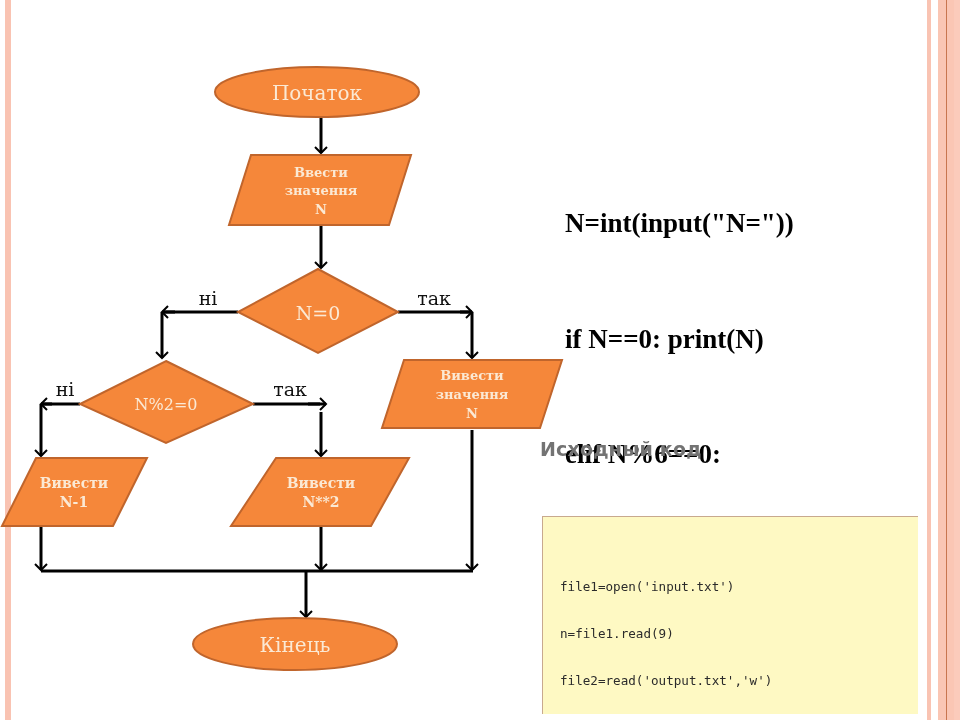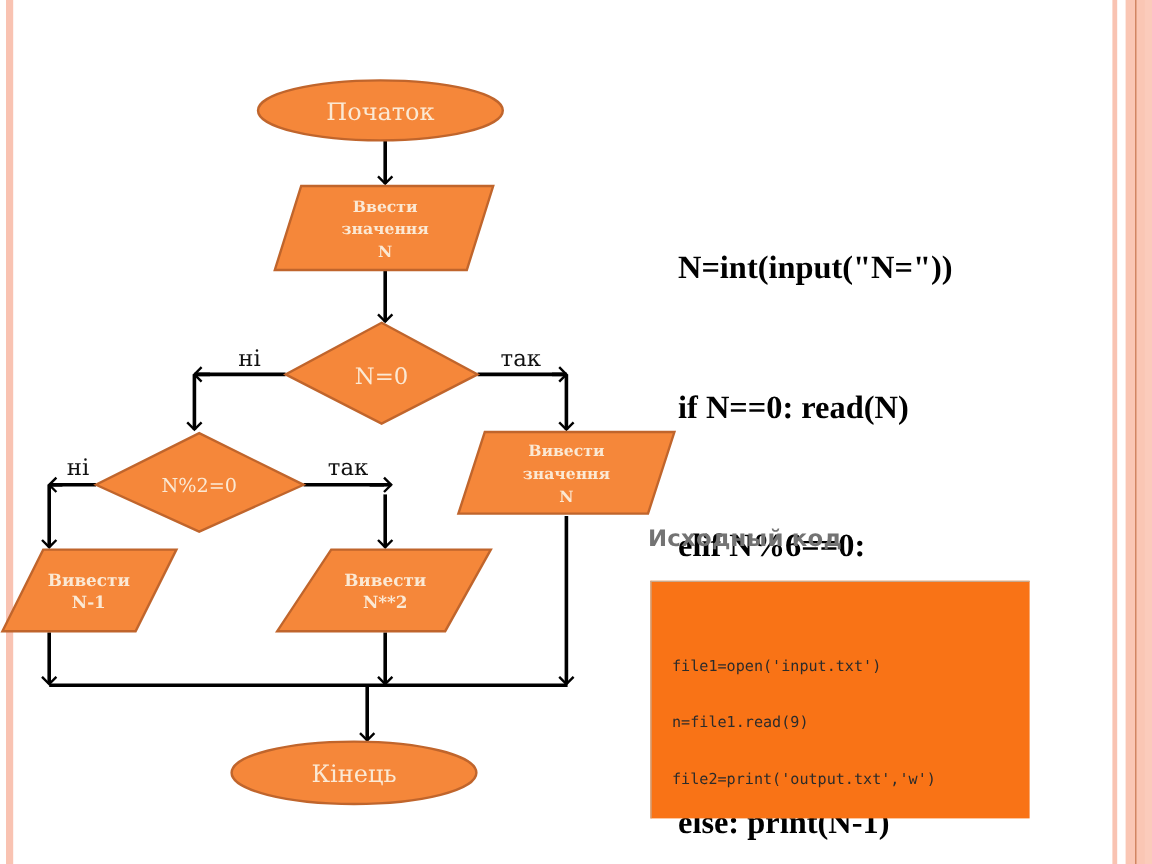--- a/index.html
+++ b/index.html
@@ -4,21 +4,21 @@
 <style>
   html, body { margin:0; padding:0; }
   body { width:960px; height:720px; position:relative; background:#ffffff; overflow:hidden; font-family:"DejaVu Serif", serif; }
   .stripe { position:absolute; top:0; height:720px; }
   #flow { position:absolute; left:0; top:0; }
   .shape-text { fill:#fbe9d4; text-anchor:middle; font-family:"DejaVu Serif", serif; }
   .shape-text.bold { font-weight:bold; }
   .edge-label { fill:#111; font-family:"DejaVu Serif", serif; font-size:19px; text-anchor:middle; }
   .python-code { position:absolute; left:565px; top:127px; font-family:"Liberation Serif", serif; font-weight:bold; font-size:27px; line-height:38.5px; color:#000; white-space:pre; }
   .source-heading { position:absolute; left:540px; top:438px; font-family:"DejaVu Sans", sans-serif; font-weight:bold; font-size:19px; color:#737373; letter-spacing:0.2px; }
-  .code-box { position:absolute; left:542px; top:484px; width:316px; height:198px; background:#f97316; border-top:1px solid #c8a98e; border-left:1px solid #c8a98e; box-sizing:border-box; }
+  .code-box { position:absolute; left:542px; top:516px; width:376px; height:198px; background:#fef9c3; border-top:1px solid #c8a98e; border-left:1px solid #c8a98e; box-sizing:border-box; }
   .code-lines { position:absolute; left:17px; top:31px; font-family:"DejaVu Sans Mono", monospace; font-size:12.6px; line-height:15.6px; color:#2b2b2b; white-space:pre; }
 </style>
 </head>
 <body>
 
 <div class="stripe" style="left:5px;width:6px;background:#f9c3b2;"></div>
 <div class="stripe" style="left:927px;width:4px;background:#f9c3b2;"></div>
 <div class="stripe" style="left:938px;width:22px;background:#fac6b4;"></div>
 <div class="stripe" style="left:946px;width:1px;background:#c8764f;"></div>
 <div class="stripe" style="left:954px;width:6px;background:#fbcbbb;"></div>
@@ -98,31 +98,31 @@
   </g>
 
   <g>
     <ellipse cx="295" cy="644" rx="102" ry="26" fill="#f5873a" stroke="#c0652c" stroke-width="2"></ellipse>
     <text class="shape-text" x="295" y="652" font-size="20">Кінець</text>
   </g>
 </svg>
 
 <div class="python-code">
   <div>N=int(input("N="))</div>
-  <div>if N==0: read(N)</div>
+  <div>if N==0: print(N)</div>
   <div>elif N%6==0:</div>
   <div>print(N**2)</div>
   <div>else: print(N-1)</div>
 </div>
 
 <div class="source-heading">Исходный код</div>
 
 <div class="code-box">
   <div class="code-lines">
     <div>file1=open('input.txt')</div>
     <div>n=file1.read(9)</div>
-    <div>file2=print('output.txt','w')</div>
+    <div>file2=read('output.txt','w')</div>
     
     
     
     
   </div>
 </div>
 
 </body></html>

